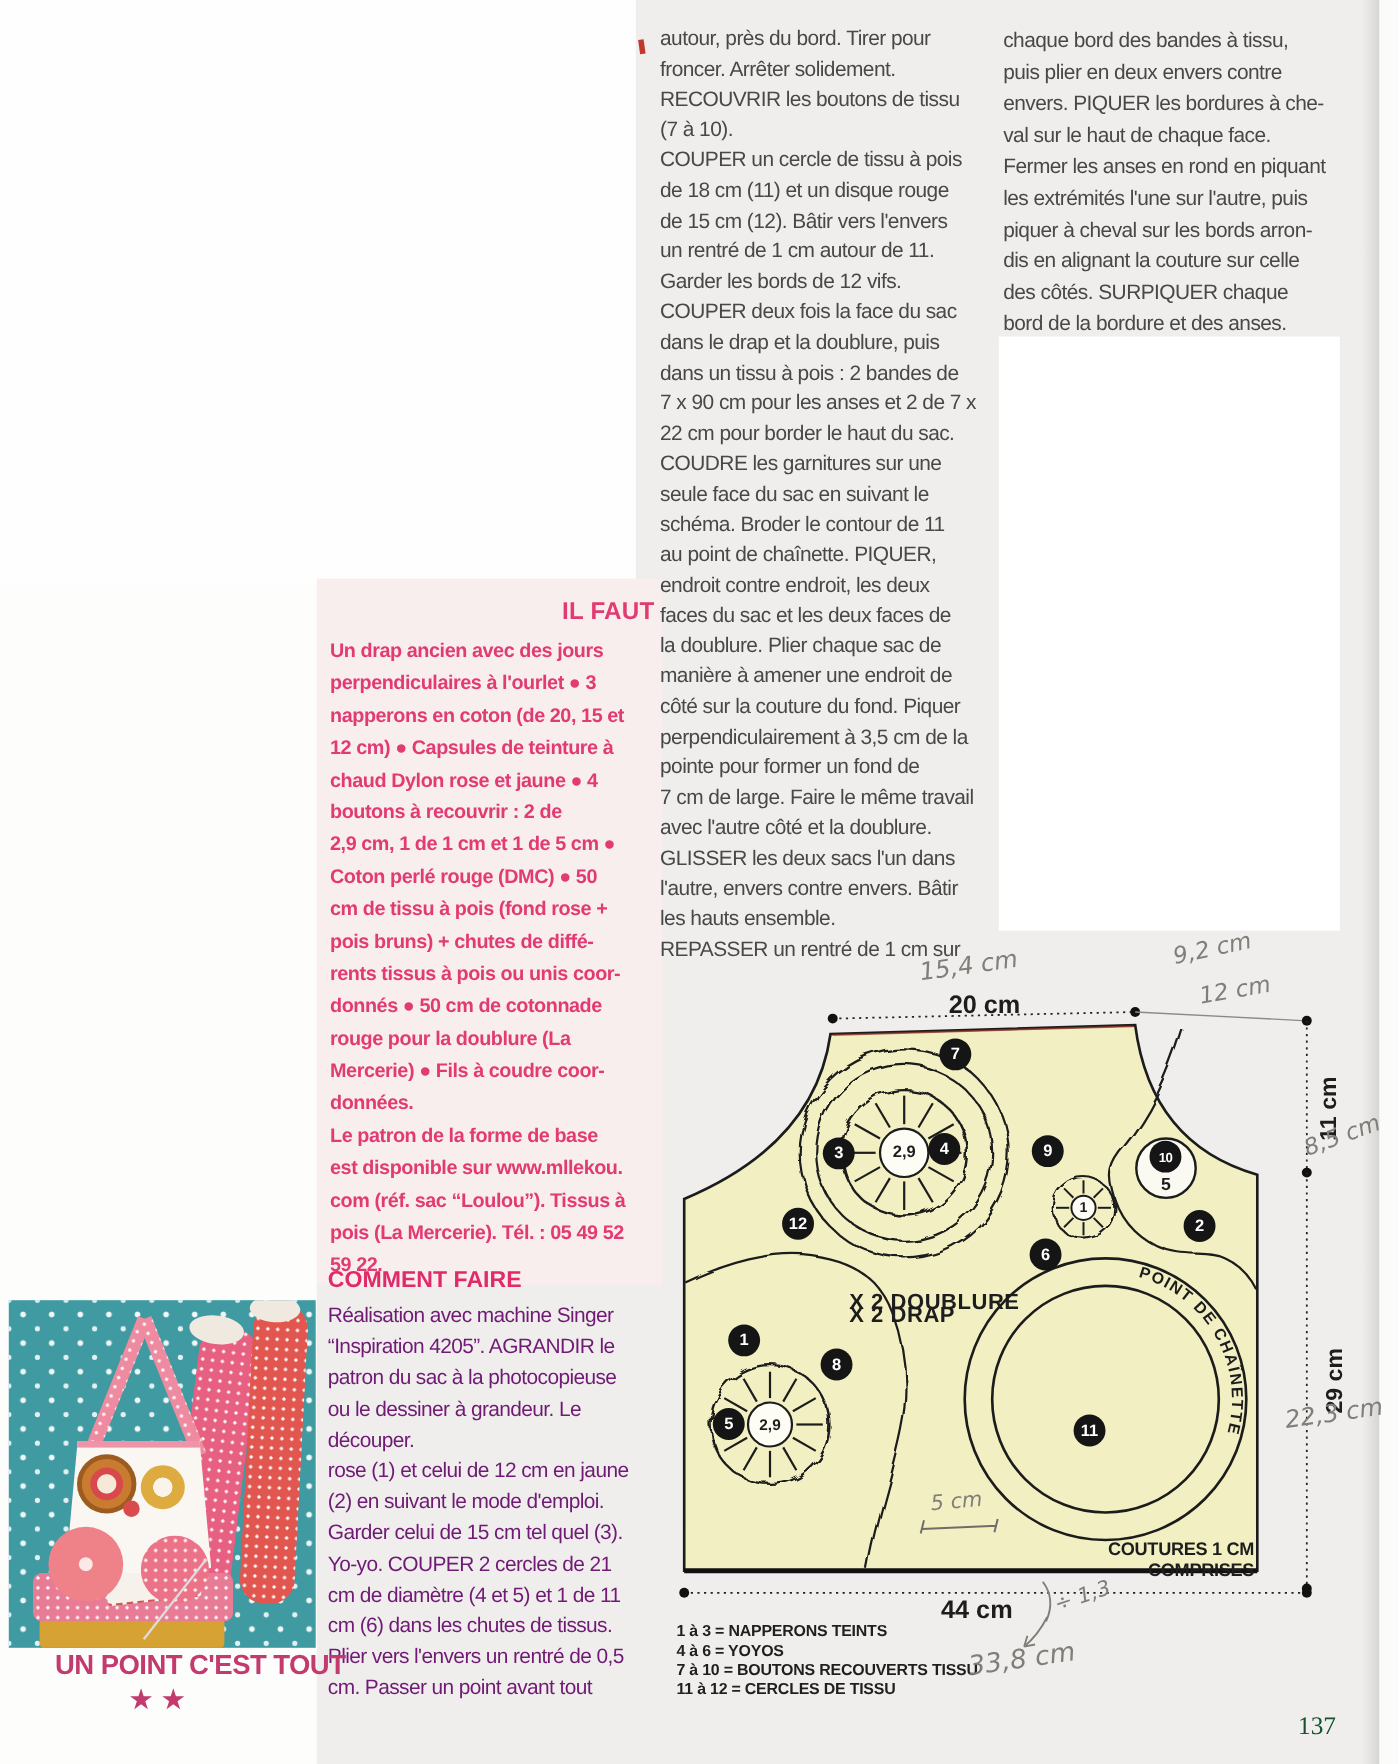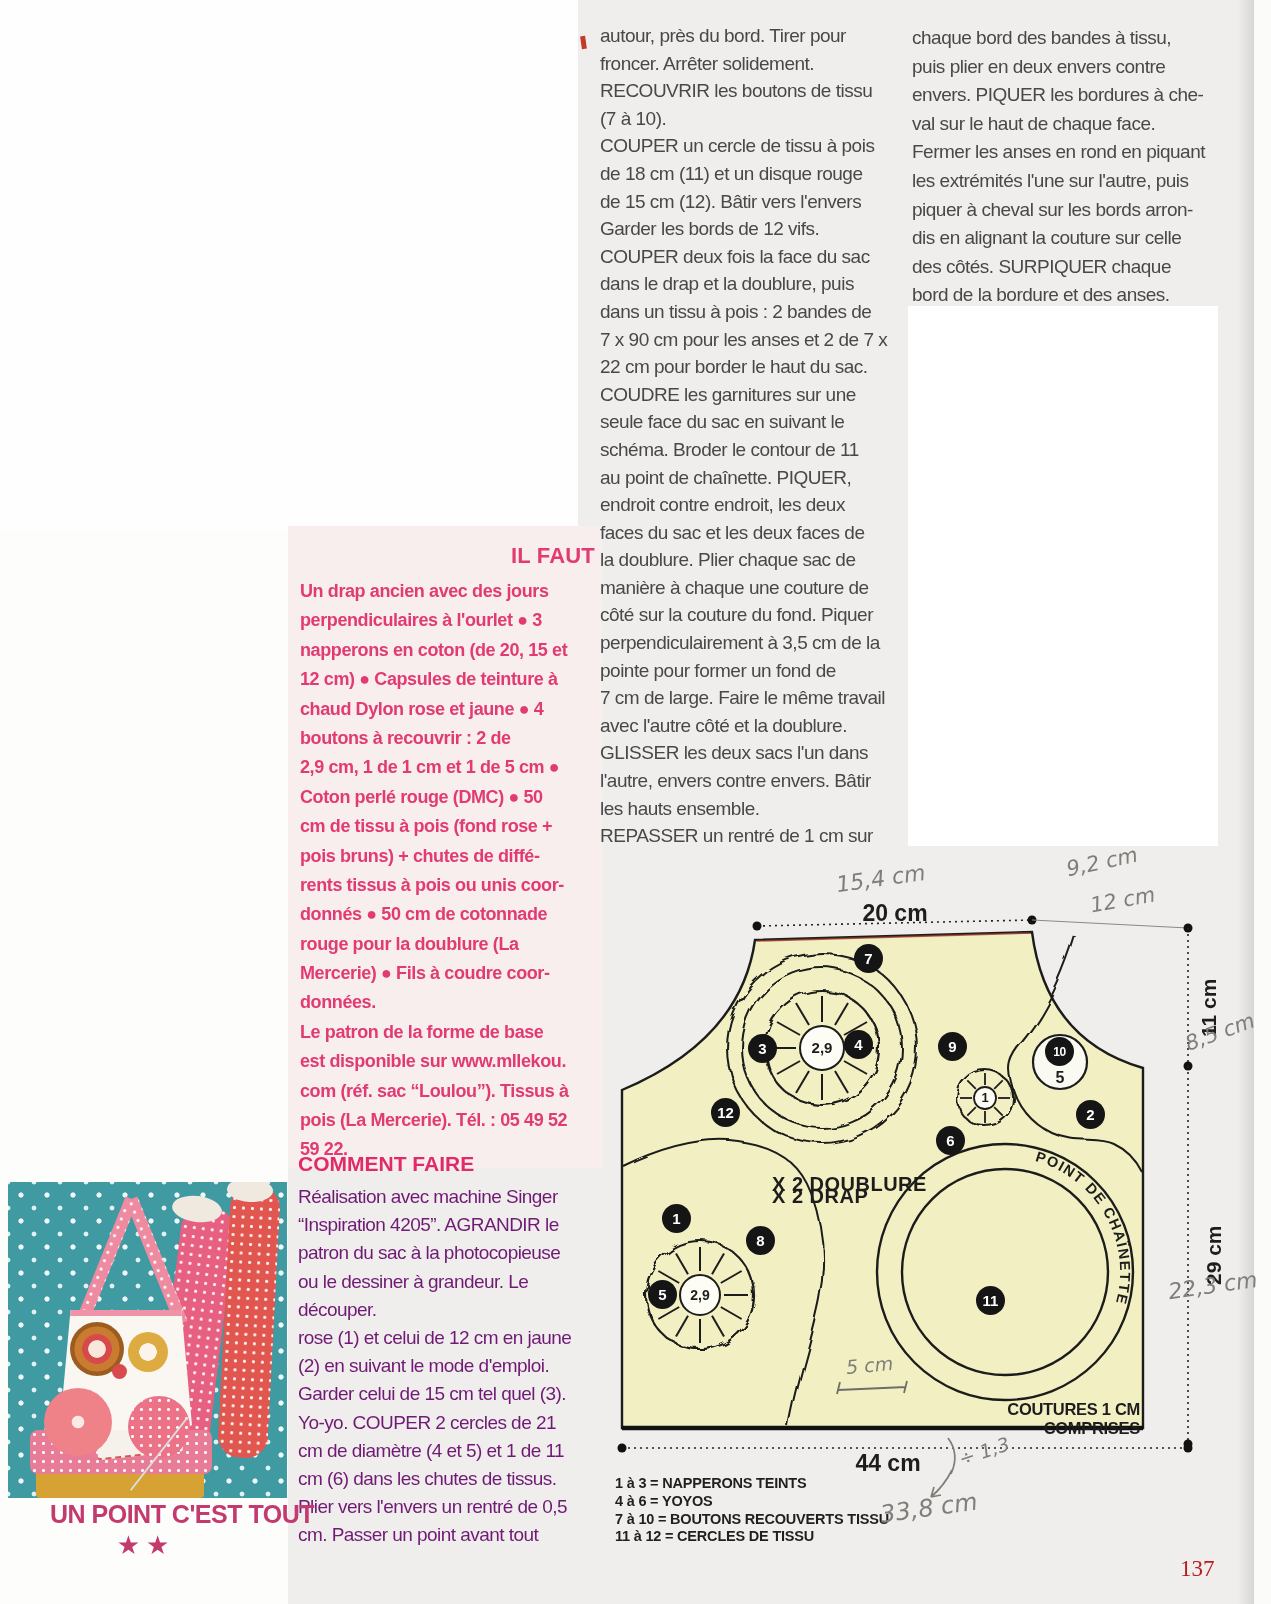--- a/index.html
+++ b/index.html
@@ -84,55 +84,56 @@
   .legend .line{height:17.8px;line-height:17.8px;font-size:14.5px;font-weight:600;letter-spacing:-0.2px;white-space:nowrap;}
   .hand{position:absolute;color:#807e79;font-family:"DejaVu Sans",sans-serif;font-style:italic;white-space:nowrap;}
   .hw-top{left:836px;top:866px;font-size:22px;transform:rotate(-8deg);}
   .hw-ru{left:1066px;top:850px;font-size:21px;transform:rotate(-12deg);}
   .hw-ru2{left:1090px;top:888px;font-size:21px;transform:rotate(-10deg);}
   .hw-rm{left:1184px;top:1020px;font-size:21px;transform:rotate(-20deg);}
   .hw-rl{left:1168px;top:1273px;font-size:22px;transform:rotate(-8deg);}
   .hw-div{left:958px;top:1440px;font-size:19px;transform:rotate(-18deg);}
   .hw-bot{left:880px;top:1494px;font-size:24px;transform:rotate(-8deg);}
   .hw-scale{left:846px;top:1354px;font-size:19px;transform:rotate(-5deg);}
-  .pageno{left:1180px;top:1556px;font-family:"Liberation Serif",serif;font-size:23px;color:#b91c1c;}
+  .pageno{left:1180px;top:1556px;font-family:"Liberation Serif",serif;font-size:23px;color:#14532d;}
 </style>
 </head>
 <body>
 
 <div class="abs white-topleft"></div>
 <div class="abs white-leftstrip"></div>
 <div class="abs pink-box"></div>
 <div class="abs white-box-right"></div>
 <div class="abs edge-shadow"></div>
 <div class="abs edge-white"></div>
 <div class="abs red-tick"></div>
 
 <div class="abs tcol col-mid">
     <div class="line">autour, près du bord. Tirer pour</div>
     <div class="line">froncer. Arrêter solidement.</div>
     <div class="line">RECOUVRIR les boutons de tissu</div>
     <div class="line">(7 à 10).</div>
     <div class="line">COUPER un cercle de tissu à pois</div>
     <div class="line">de 18 cm (11) et un disque rouge</div>
     <div class="line">de 15 cm (12). Bâtir vers l'envers</div>
+    <div class="line">un rentré de 1 cm autour de 11.</div>
     <div class="line">Garder les bords de 12 vifs.</div>
     <div class="line">COUPER deux fois la face du sac</div>
     <div class="line">dans le drap et la doublure, puis</div>
     <div class="line">dans un tissu à pois : 2 bandes de</div>
     <div class="line">7 x 90 cm pour les anses et 2 de 7 x</div>
     <div class="line">22 cm pour border le haut du sac.</div>
     <div class="line">COUDRE les garnitures sur une</div>
     <div class="line">seule face du sac en suivant le</div>
     <div class="line">schéma. Broder le contour de 11</div>
     <div class="line">au point de chaînette. PIQUER,</div>
     <div class="line">endroit contre endroit, les deux</div>
     <div class="line">faces du sac et les deux faces de</div>
     <div class="line">la doublure. Plier chaque sac de</div>
-    <div class="line">manière à chaque une couture de</div>
+    <div class="line">manière à amener une endroit de</div>
     <div class="line">côté sur la couture du fond. Piquer</div>
     <div class="line">perpendiculairement à 3,5 cm de la</div>
     <div class="line">pointe pour former un fond de</div>
     <div class="line">7 cm de large. Faire le même travail</div>
     <div class="line">avec l'autre côté et la doublure.</div>
     <div class="line">GLISSER les deux sacs l'un dans</div>
     <div class="line">l'autre, envers contre envers. Bâtir</div>
     <div class="line">les hauts ensemble.</div>
     <div class="line">REPASSER un rentré de 1 cm sur</div>
   </div>

